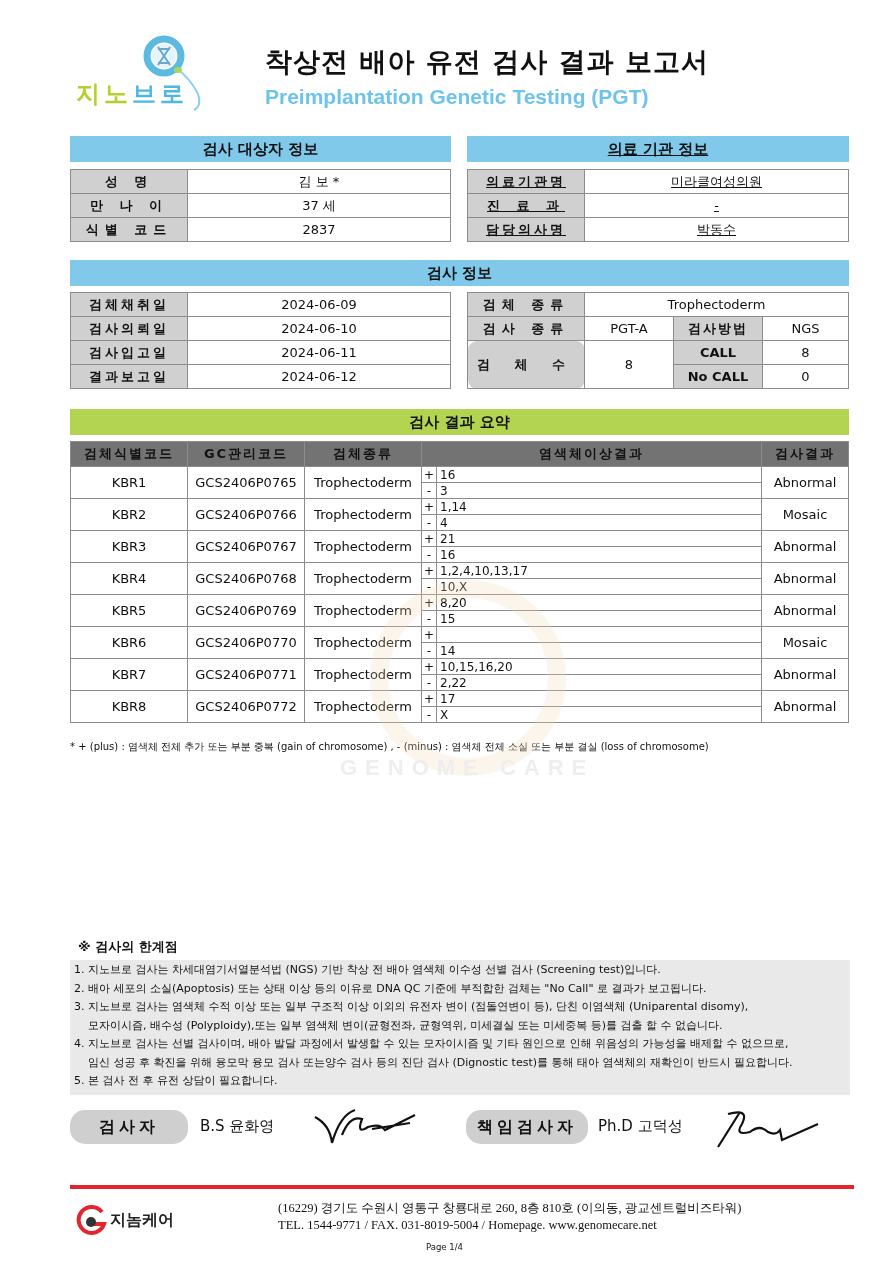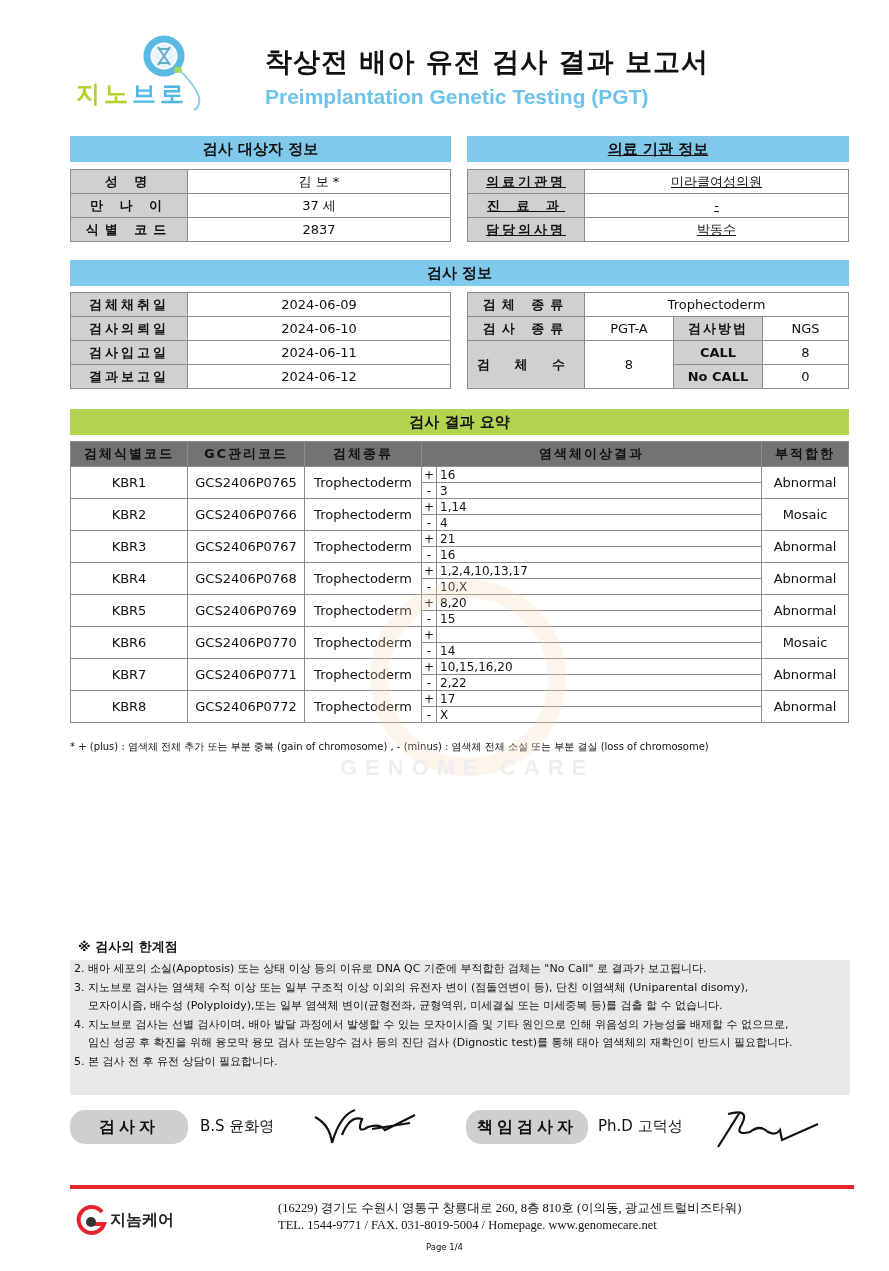--- a/index.html
+++ b/index.html
@@ -137,21 +137,21 @@
     <td class="lbl" style="width:116px;">검체 종류</td>
     <td class="val" colspan="3">Trophectoderm</td>
   </tr>
   <tr>
     <td class="lbl">검사 종류</td>
     <td class="val" style="width:88px;">PGT-A</td>
     <td class="lbl" style="width:88px; letter-spacing:2px;">검사방법</td>
     <td class="val">NGS</td>
   </tr>
   <tr>
-    <td class="lbl" rowspan="2" style="letter-spacing:10px;">검 체 수</td>
+    <td class="lbl" rowspan="2" style="letter-spacing:10px;border-radius:9px;">검 체 수</td>
     <td class="val" rowspan="2">8</td>
     <td class="lbl" style="letter-spacing:0;">CALL</td>
     <td class="val">8</td>
   </tr>
   <tr>
     <td class="lbl" style="letter-spacing:0;">No CALL</td>
     <td class="val">0</td>
   </tr>
 </tbody>
   </table>
@@ -159,21 +159,21 @@
 <div class="abs" style="left:70px; top:409px; width:779px;">
   <div class="bar green">검사 결과 요약</div>
 </div>
 <table class="abs sum" style="left:70px; top:441px; width:779px;">
   <thead>
     <tr>
       <th style="width:116px;">검체식별코드</th>
       <th style="width:116px;">GC관리코드</th>
       <th style="width:116px;">검체종류</th>
       <th>염색체이상결과</th>
-      <th style="width:86px;">부적합한</th>
+      <th style="width:86px;">검사결과</th>
     </tr>
   </thead>
   <tbody id="sum-body">
       <tr>
         <td>KBR1</td>
         <td>GCS2406P0765</td>
         <td>Trophectoderm</td>
         <td class="chrcell">
           <div class="chr">
             <span class="s">+</span>
@@ -300,20 +300,21 @@
       </tr>
     </tbody>
 </table>
 <div class="abs note">* + (plus) : 염색체 전체 추가 또는 부분 중복 (gain of chromosome) , - (minus) : 염색체 전체 소실 또는 부분 결실 (loss of chromosome)</div>
 
 <div class="abs wm-circle"></div>
 <div class="abs watermark">GENOME CARE</div>
 
 <div class="abs limits-title">※ 검사의 한계점</div>
 <div class="abs limits-box">
+  <div style="padding-top:1px;">1. 지노브로 검사는 차세대염기서열분석법 (NGS) 기반 착상 전 배아 염색체 이수성 선별 검사 (Screening test)입니다.</div>
   <div>2. 배아 세포의 소실(Apoptosis) 또는 상태 이상 등의 이유로 DNA QC 기준에 부적합한 검체는 "No Call" 로 결과가 보고됩니다.</div>
   <div>3. 지노브로 검사는 염색체 수적 이상 또는 일부 구조적 이상 이외의 유전자 변이 (점돌연변이 등), 단친 이염색체 (Uniparental disomy),</div>
   <div class="indent">모자이시즘, 배수성 (Polyploidy),또는 일부 염색체 변이(균형전좌, 균형역위, 미세결실 또는 미세중복 등)를 검출 할 수 없습니다.</div>
   <div>4. 지노브로 검사는 선별 검사이며, 배아 발달 과정에서 발생할 수 있는 모자이시즘 및 기타 원인으로 인해 위음성의 가능성을 배제할 수 없으므로,</div>
   <div class="indent">임신 성공 후 확진을 위해 융모막 융모 검사 또는양수 검사 등의 진단 검사 (Dignostic test)를 통해 태아 염색체의 재확인이 반드시 필요합니다.</div>
   <div>5. 본 검사 전 후 유전 상담이 필요합니다.</div>
 </div>
 
 <div class="abs sig-lbl" style="left:70px; top:1110px; width:118px;">검사자</div>
 <div class="abs sig-name" style="left:200px; top:1117px;">B.S 윤화영</div>

